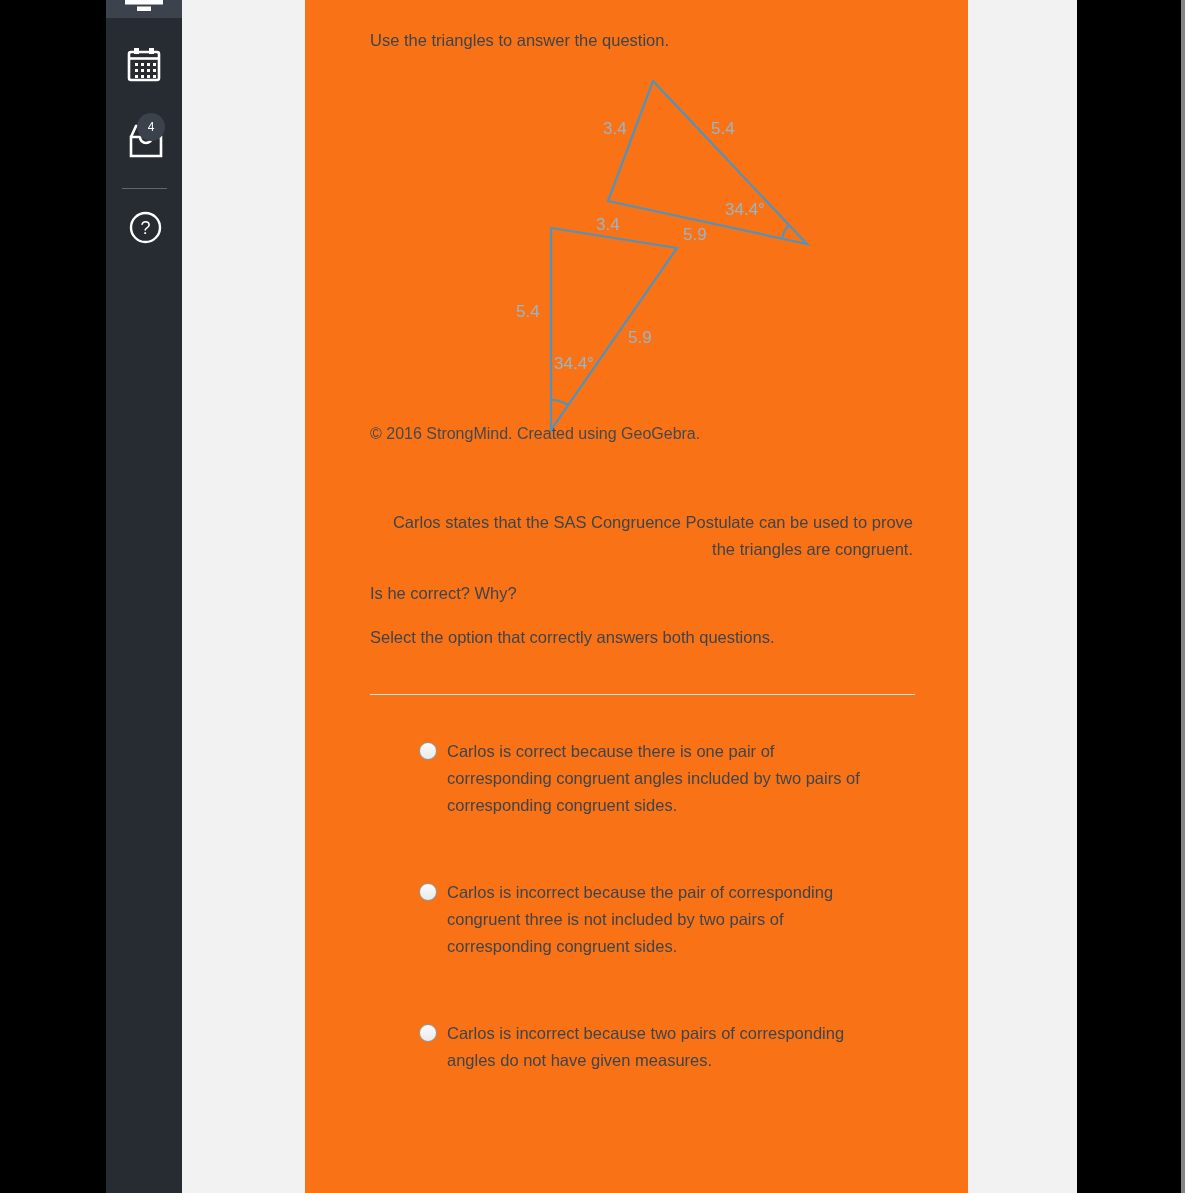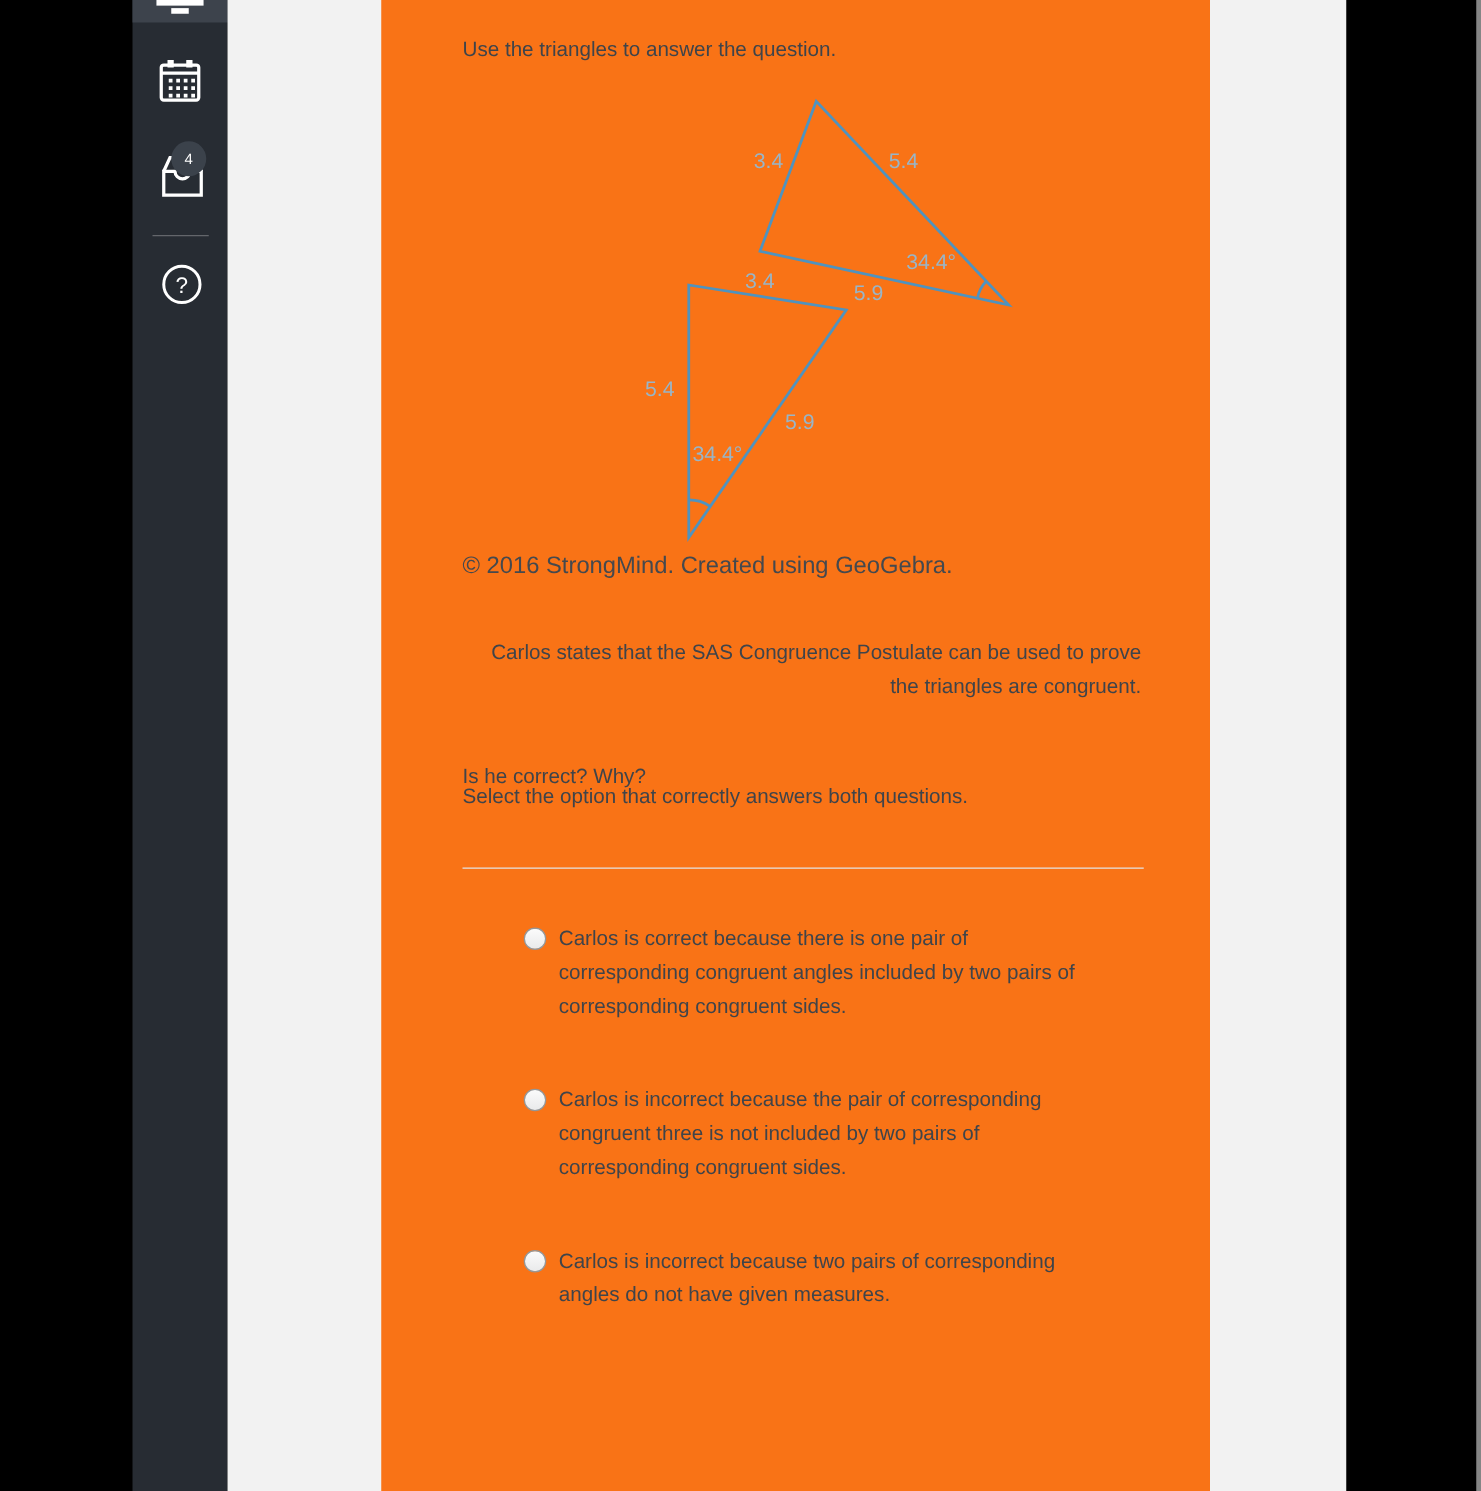--- a/index.html
+++ b/index.html
@@ -52,44 +52,44 @@
   .q-instruction {
     position:absolute; left:65px; top:27px;
     font-size:16.5px; line-height:27px;
   }
   .figure-wrap { position:absolute; left:175px; top:72px; }
   .figure-labels text {
     font-family:"Liberation Sans", sans-serif;
     font-size:17px; fill:#98b5c8;
   }
   .copyright {
-    position:absolute; left:65px; top:442px;
-    font-size:19px; color:#45494e;
+    position:absolute; left:65px; top:425px;
+    font-size:16px; color:#45494e;
   }
   .statement {
     position:absolute; left:65px; top:509px; width:543px;
     font-size:16.5px; line-height:27px;text-align:right;
   }
   .prompt {
-    position:absolute; left:65px; top:608px;
+    position:absolute; left:65px; top:580px;
     font-size:16.5px; line-height:27px;
   }
   .select-instruction {
     position:absolute; left:65px; top:624px;
     font-size:16.5px; line-height:27px;
   }
   .content-divider {
     position:absolute; left:65px; top:694px; width:545px; height:1px;
     background:#e3e3e3;
   }
 
   
   .options {
     position:absolute; left:114px; top:738px;
-    display:flex; flex-direction:column; gap:48px;
+    display:flex; flex-direction:column; gap:60px;
   }
   .option-row { display:flex; align-items:flex-start; cursor:pointer; }
   .option-row input[type="radio"] {
     appearance:none; -webkit-appearance:none;
     width:18px; height:18px; margin:4px 0 0 0;
     border:1.5px solid #949799; border-radius:50%;
     background:linear-gradient(#fbfbfb,#e9eaeb);
     cursor:pointer; flex:0 0 auto;
   }
   .option-text {

